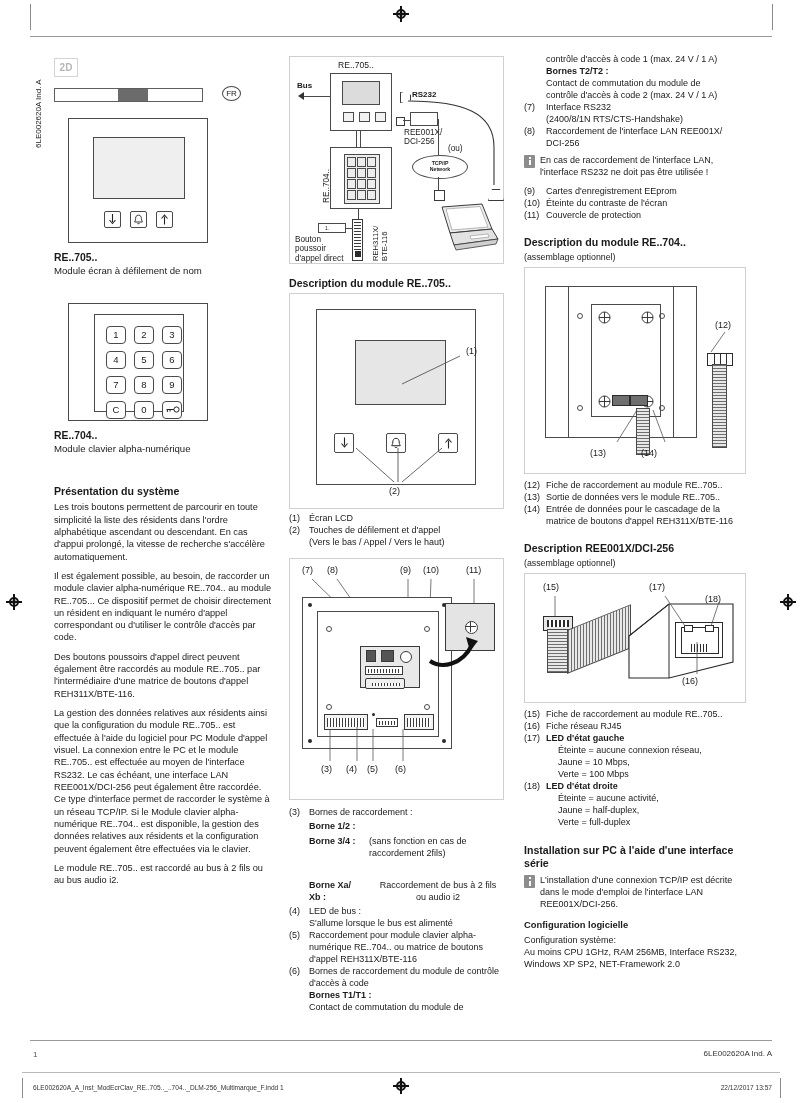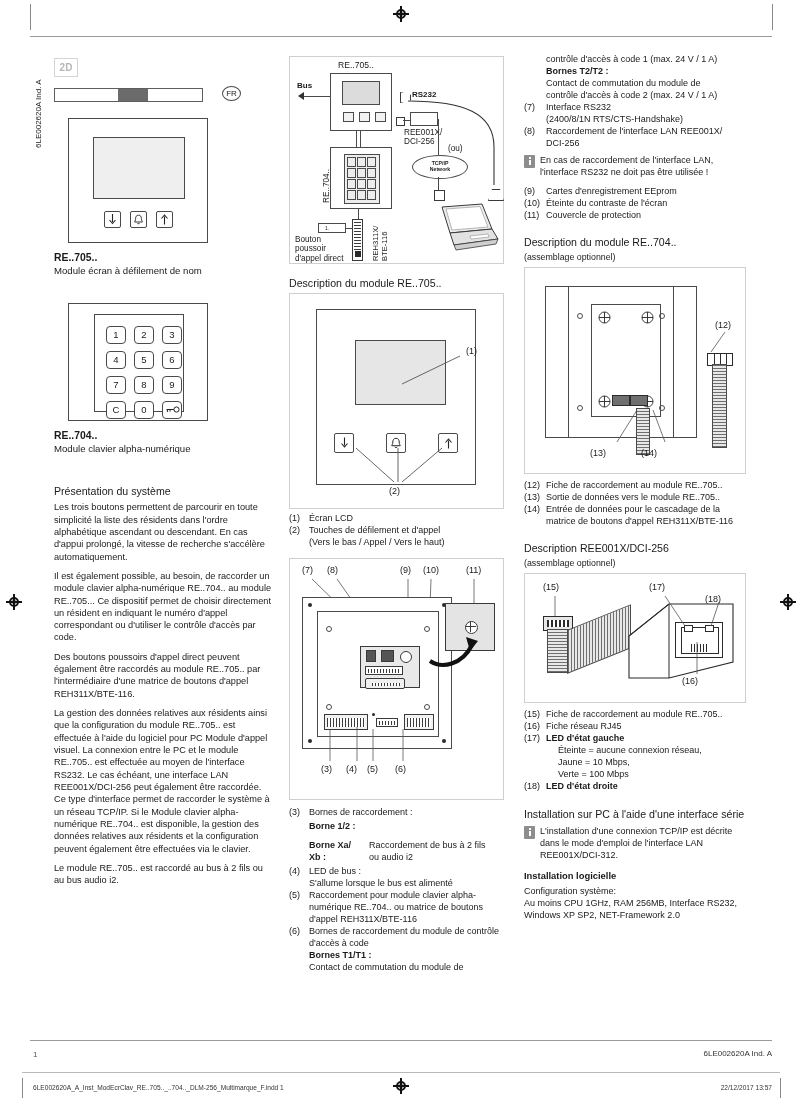--- a/index.html
+++ b/index.html
@@ -21,21 +21,21 @@
   .botrule{position:absolute;left:30px;top:1040px;width:742px;height:1px;background:#9a9a9a;}
   .footrule{position:absolute;left:22px;top:1072px;width:758px;height:1px;background:#b9b9b9;}
 
   
   .col{position:absolute;top:52px;}
   .col1{left:54px;width:218px;}
   .col2{left:289px;width:218px;}
   .col3{left:524px;width:224px;}
 
   
-  h2{font-size:10.6px;font-weight:normal;margin:0 0 3px 0;line-height:1.25;}
+  h2{font-size:10.6px;font-weight:bold;margin:0 0 3px 0;line-height:1.25;}
   p{font-size:9.2px;line-height:1.34;margin:0 0 7px 0;text-align:left;}
   .sub{font-size:8.8px;margin:0 0 5px 0;}
   .cap-b{font-size:10.4px;font-weight:bold;margin:0;line-height:1.3;}
   .cap-n{font-size:9.6px;margin:0 0 2px 0;line-height:1.3;}
 
   
   .nlist{font-size:9.0px;line-height:1.33;}
   .nrow{display:flex;margin-bottom:0px;}
   .nrow .n{width:20px;flex:none;}
   .nrow .n.w{width:22px;}
@@ -431,24 +431,29 @@
     </div>
 
     <div class="nlist" style="margin-top:7px;">
       <div class="nrow">
         <span class="n">(3)</span>
         <span class="t">Bornes de raccordement :</span>
       </div>
       <div class="drow" style="margin-top:2px;">
         <span class="k">Borne 1/2 :</span>
       </div>
-      <div class="drow" style="margin-top:7px;">
+      <div class="drow" style="margin-top:3px;">
+        <span class="k">Borne 3/4 :</span>
+        <span class="v" style="white-space:pre-line;">(sans fonction en cas de
+raccordement 2fils)</span>
+      </div>
+      <div class="drow" style="margin-top:20px;">
         <span class="k" style="white-space:pre-line;">Borne Xa/
 Xb :</span>
-        <span class="v" style="white-space:pre-line;">Raccordement de bus à 2 fils
+        <span class="v" style="white-space:pre-line;text-align:center;">Raccordement de bus à 2 fils
 ou audio i2</span>
       </div>
 
       <div class="nrow" style="margin-top:2px;">
         <span class="n">(4)</span>
         <span class="t">LED de bus :</span>
       </div>
       <div class="ind">S'allume lorsque le bus est alimenté</div>
       <div class="nrow">
         <span class="n">(5)</span>
@@ -619,30 +624,33 @@
         <span class="n w">(17)</span>
         <span class="t" style="font-weight:bold;">LED d'état gauche</span>
       </div>
       <div class="ind2" style="white-space:pre-line;padding-left:34px;">Éteinte = aucune connexion réseau,
 Jaune = 10 Mbps,
 Verte = 100 Mbps</div>
       <div class="nrow">
         <span class="n w">(18)</span>
         <span class="t" style="font-weight:bold;">LED d'état droite</span>
       </div>
+      <div class="ind2" style="white-space:pre-line;padding-left:34px;">Éteinte = aucune activité,
+Jaune = half-duplex,
+Verte = full-duplex</div>
     </div>
 
     <h2 style="margin-top:15px;">Installation sur PC à l'aide d'une interface série</h2>
 
     <div class="info">
       <span class="ico"></span>
-      <span>L'installation d'une connexion TCP/IP est décrite dans le mode d'emploi de l'interface LAN REE001X/DCI-312.</span>
-    </div>
-
-    <div style="font-size:9.4px;font-weight:bold;margin:8px 0 5px 0;">Installation logicielle</div>
+      <span>L'installation d'une connexion TCP/IP est décrite dans le mode d'emploi de l'interface LAN REE001X/DCI-256.</span>
+    </div>
+
+    <div style="font-size:9.4px;font-weight:bold;margin:8px 0 5px 0;">Configuration logicielle</div>
     <div style="font-size:9.0px;line-height:1.33;white-space:pre-line;">Configuration système:
 Au moins CPU 1GHz, RAM 256MB, Interface RS232, Windows XP SP2, NET-Framework 2.0</div>
 
   </div>
 
   <div class="pgnum">1</div>
   <div class="docid">6LE002620A Ind. A</div>
   <div class="fname">6LE002620A_A_Inst_ModEcrClav_RE..705.._..704.._DLM-256_Multimarque_F.indd   1</div>
   <div class="fdate">22/12/2017   13:57</div>
 </div>

